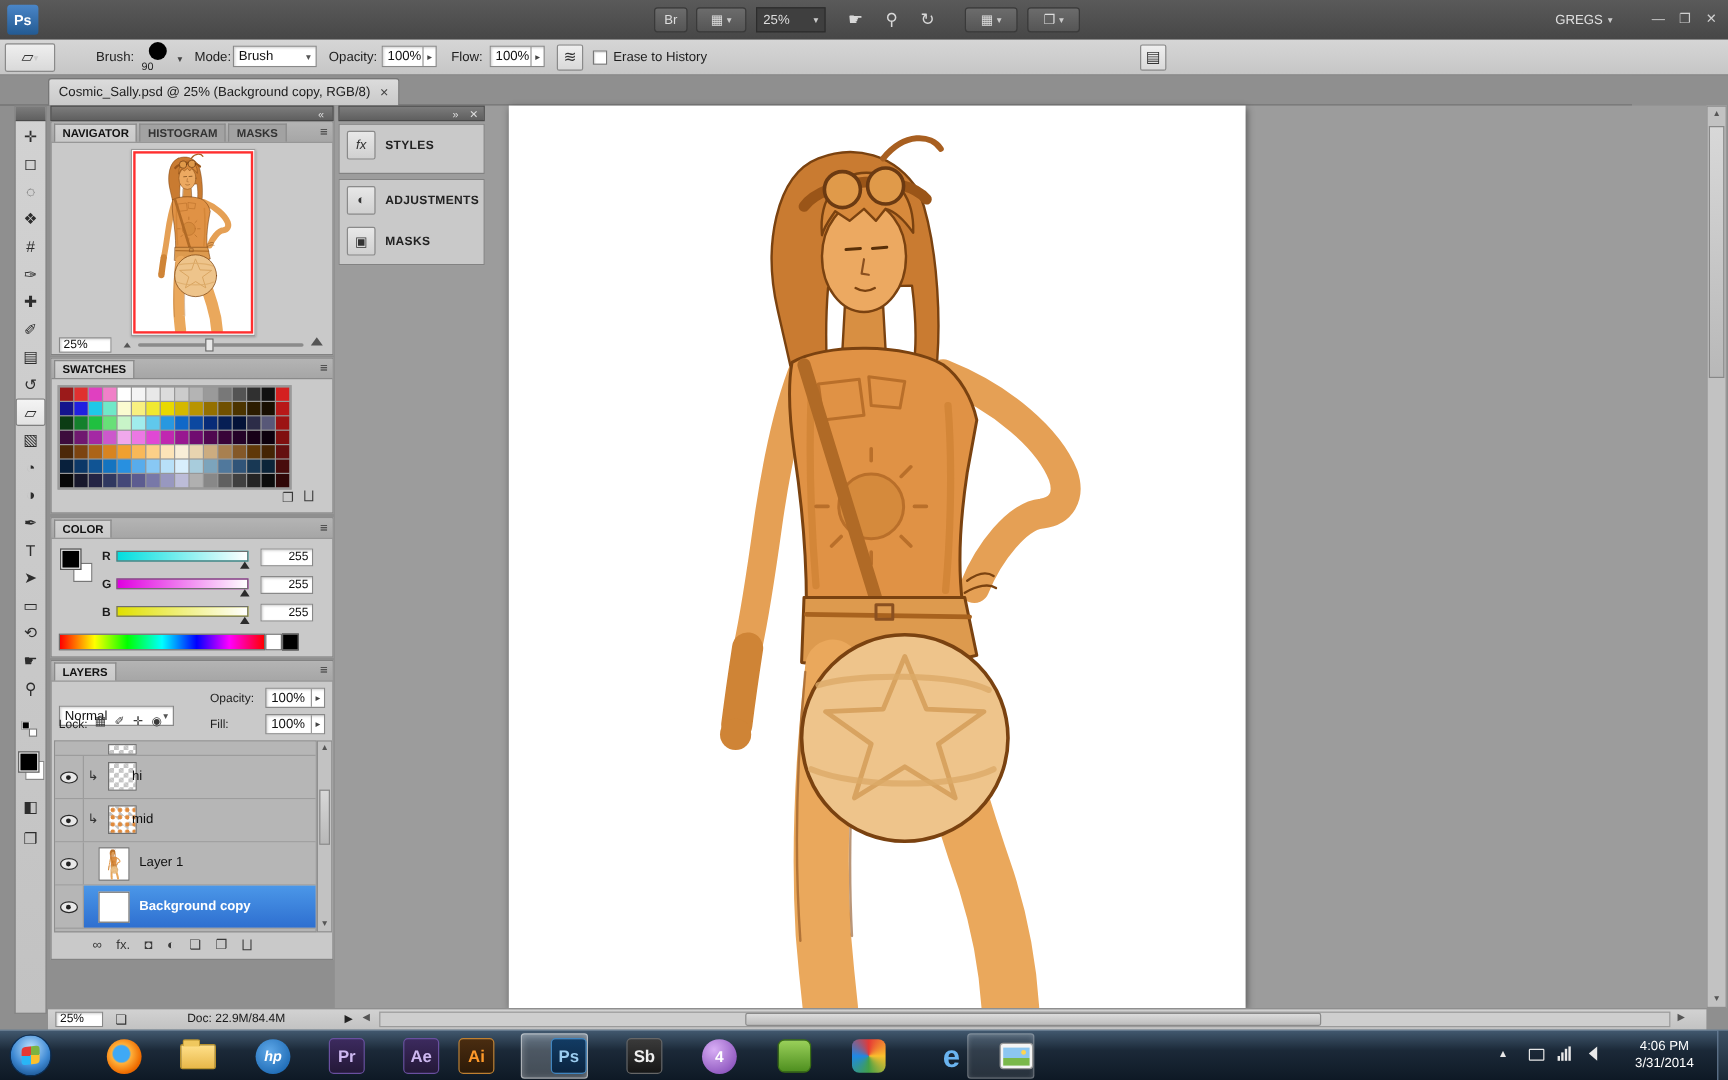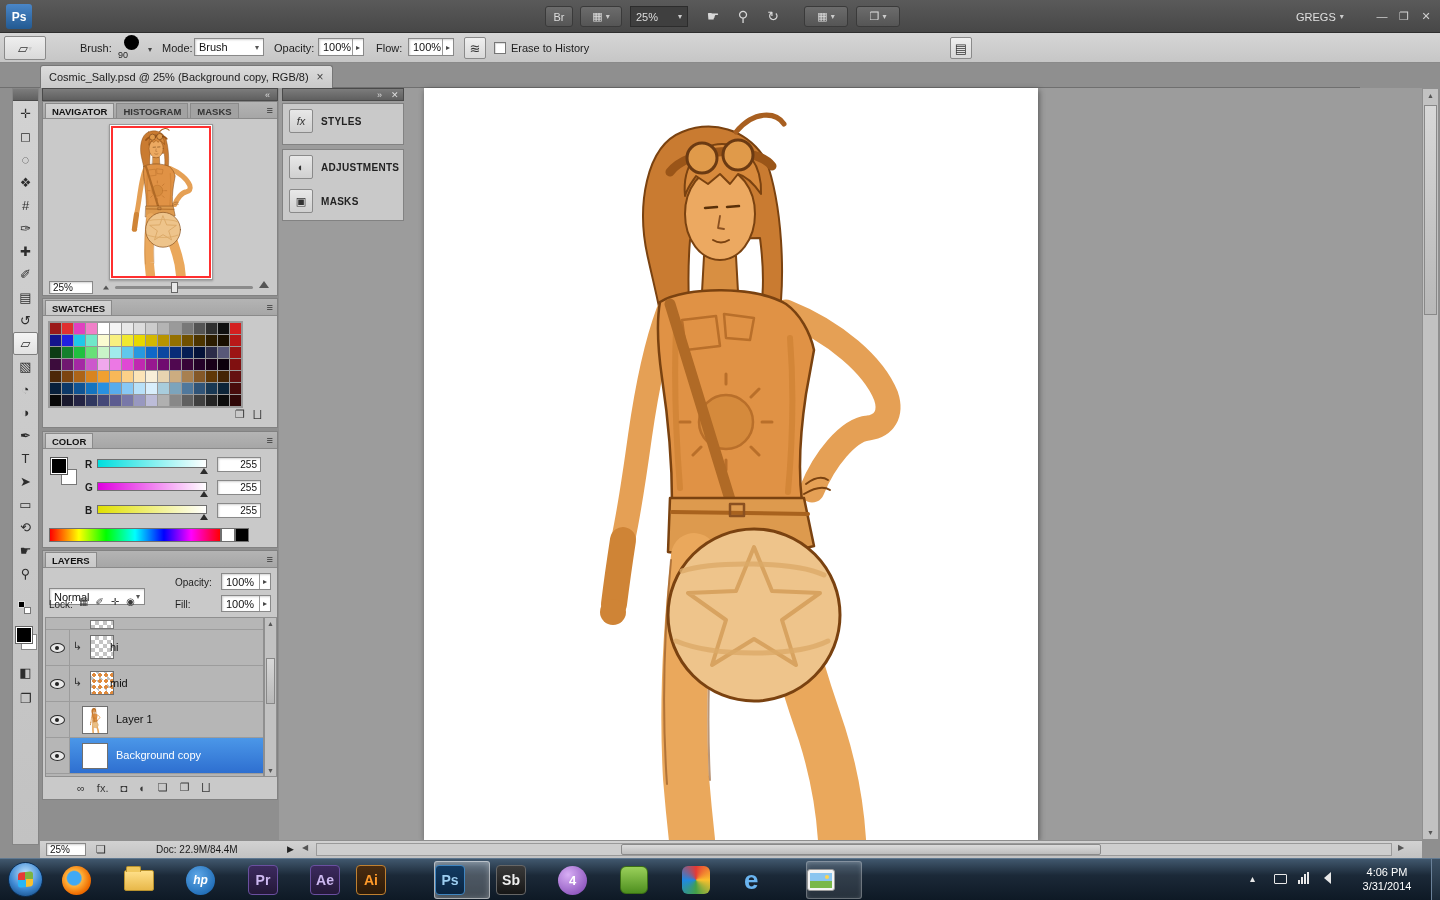--- a/index.html
+++ b/index.html
@@ -101,21 +101,21 @@
   .canvas{left:145px;top:0;width:614px;height:752px;background:#fff;box-shadow:1px 2px 6px rgba(0,0,0,.45)}
 
   
   .statusbar{left:40px;top:840px;width:1382px;height:18px;background:linear-gradient(#d2d2d2,#c2c2c2);border-top:1px solid #8f8f8f;font-size:10px}
   .hthumb{background:linear-gradient(#dcdcdc,#bcbcbc);border:1px solid #8a8a8a;border-radius:2px}
 
   
   .taskbar{left:0;top:858px;width:1440px;height:42px;background:linear-gradient(#41586e,#1b2938 40%,#0e1925);border-top:1px solid #5f7890}
   .orb{left:8px;top:3px;width:35px;height:35px;border-radius:50%;background:radial-gradient(circle at 50% 32%,#bfe3ff,#3f8ad4 55%,#0b3c72);border:1px solid #0a2c52;display:flex;align-items:center;justify-content:center}
   .orbflag{width:15px;height:15px;border-radius:3px;background:conic-gradient(#7cb342 0 25%,#fbc02d 0 50%,#29b6f6 0 75%,#e53935 0 100%);transform:skewY(-6deg)}
-  .slot{position:absolute;top:2px;width:56px;height:38px;display:flex;align-items:center;justify-content:flex-start;border-radius:3px}
+  .slot{position:absolute;top:2px;width:56px;height:38px;display:flex;align-items:center;justify-content:flex-end;border-radius:3px}
   .slot.open{background:rgba(255,255,255,.10);border:1px solid rgba(255,255,255,.30);box-shadow:inset 0 1px 4px rgba(255,255,255,.18)}
   .slot.active{background:rgba(255,255,255,.22);border:1px solid rgba(255,255,255,.55);box-shadow:inset 0 1px 6px rgba(255,255,255,.3)}
   .appbox{width:30px;height:30px;border-radius:4px;display:flex;align-items:center;justify-content:center;font-weight:bold;font-size:14px}
   .fficon{width:29px;height:29px;border-radius:50%;background:radial-gradient(circle at 42% 42%,#3fa9f5 0 28%,#ffb03a 34%,#ef6c00 68%,#b34700)}
   .folder{width:30px;height:21px;background:linear-gradient(#ffe08a,#e8b84a);border:1px solid #b8922e;border-radius:2px;position:relative}
   .folder::before{content:"";position:absolute;top:-5px;left:1px;width:13px;height:5px;background:#f0c85e;border:1px solid #b8922e;border-bottom:none;border-radius:2px 2px 0 0}
   .hpicon{width:29px;height:29px;border-radius:50%;background:radial-gradient(circle at 40% 35%,#5fa8e8,#0d5ba8);color:#fff;font-weight:bold;font-style:italic;font-size:12px;display:flex;align-items:center;justify-content:center}
   .pricon,.aeicon{background:linear-gradient(#3c2a5e,#241838);border:1px solid #6a4fa0;color:#cdb8f0}
   .aiicon{background:linear-gradient(#4a2c10,#2c1a08);border:1px solid #c08030;color:#ff9a2a}
   .psicon{background:linear-gradient(#123b63,#0a2440);border:1px solid #3f85c0;color:#9ccdf0}
@@ -600,21 +600,21 @@
             </svg>
         </span>
         <span class="lname" style="left:70px;">Layer 1</span>
       </div>
       <div class="lrow">
         <span class="selbgbar"></span>
         <span class="eyecell">
             <span class="eye"></span>
           </span>
         <span class="lthumb" style="left:36px;width:26px;height:26px"></span>
-        <span class="lname" style="left:70px;color:#fff;font-weight:normal">Background copy</span>
+        <span class="lname" style="left:70px;color:#fff;font-weight:bold">Background copy</span>
       </div>
     </div>
     <div class="vsb abs" style="left:221px;top:66px;width:13px;height:160px">
       <span class="sbarrow" style="top:2px">▲</span>
       <span class="sbthumb" style="top:40px;height:46px"></span>
       <span class="sbarrow" style="bottom:2px">▼</span>
     </div>
     <div class="abs" style="left:34px;top:230px;display:flex;gap:12px;align-items:center">
 
     <span class="licon">∞</span>

